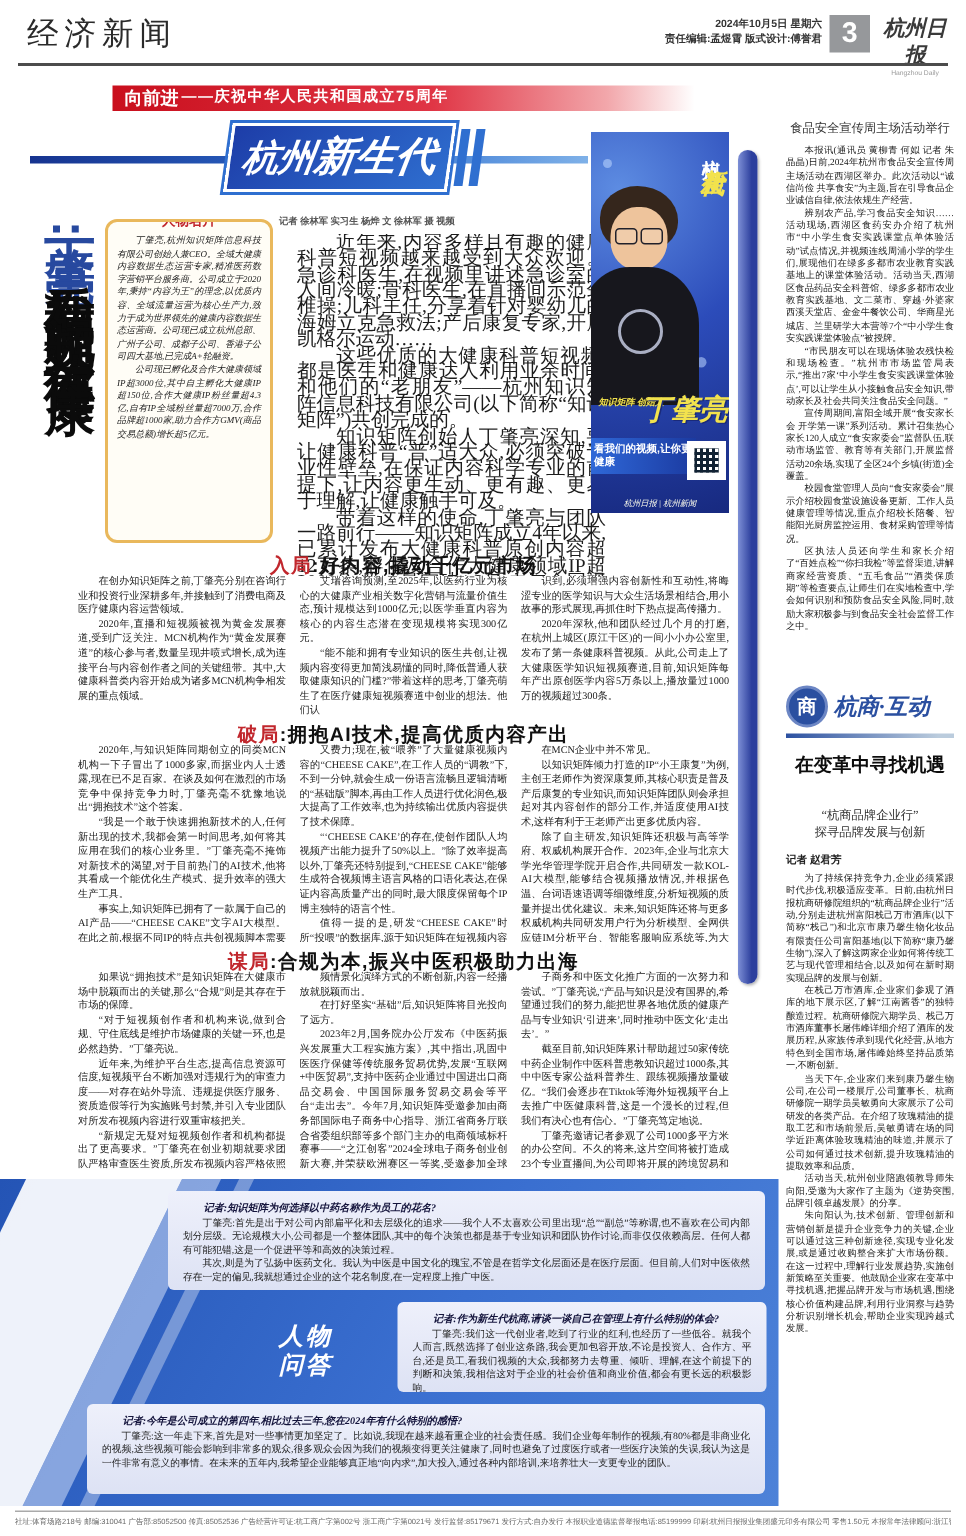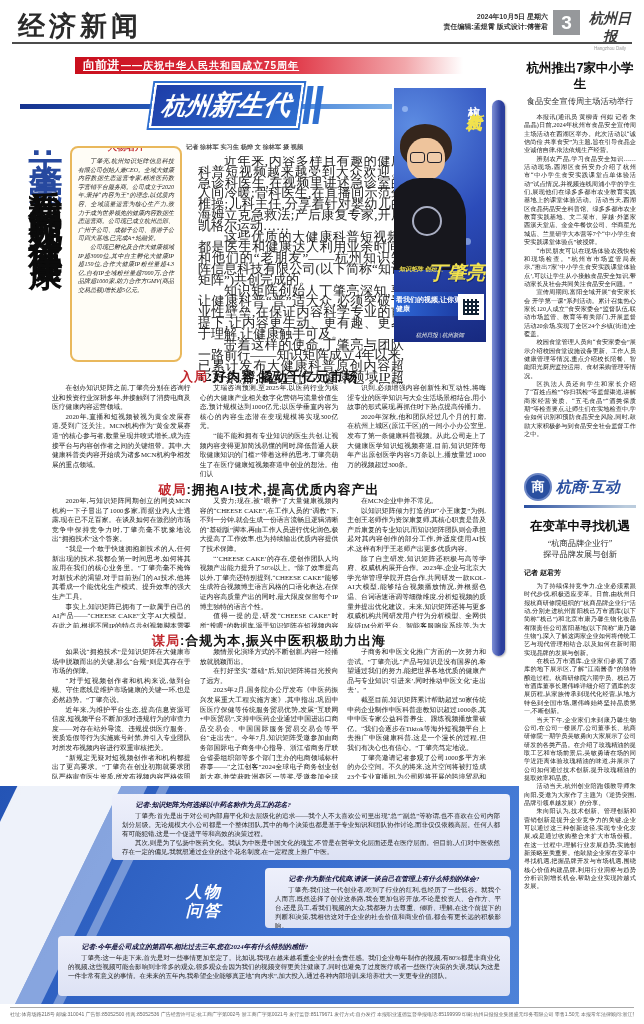--- a/index.html
+++ b/index.html
@@ -1,30 +1,30 @@
 <!DOCTYPE html>
 <html><head>
 <meta charset="utf-8">
 <style>
   html,body{margin:0;padding:0;background:#e8e8e8;}
   #page{position:relative;width:644px;height:1024px;background:#fff;margin:0 auto;overflow:hidden;
         font-family:"Liberation Sans",sans-serif;color:#111;}
   
-  .mast-title{position:absolute;left:18px;top:8px;font-size:27px;font-weight:bold;letter-spacing:4px;color:#2a2a2a;}
+  .mast-title{position:absolute;left:18px;top:8px;font-size:21px;font-weight:normal;letter-spacing:4px;color:#2a2a2a;}
   .mast-right{position:absolute;right:96px;top:12px;text-align:right;font-size:7px;line-height:10px;color:#333;font-weight:bold;}
   .page-num{position:absolute;right:64px;top:10px;width:27px;height:25px;background:#96989b;color:#fff;
             display:flex;align-items:center;justify-content:center;font-size:19px;font-weight:bold;}
   .paper-logo{position:absolute;right:8px;top:10px;width:52px;text-align:center;}
   .paper-logo .cn{font-family:"Liberation Serif",serif;font-style:italic;font-weight:bold;font-size:14px;color:#3a3a3a;}
   .paper-logo .en{font-size:4.5px;color:#999;}
   .mast-rule{position:absolute;left:12px;right:12px;top:42px;height:2px;background:#4c4c4c;}
   
   .banner{position:absolute;left:75px;top:57px;width:388px;height:17px;
           background:linear-gradient(90deg,#c90f1d 0%,#e03545 55%,#f2a7ab 85%,#ffffff 100%);
-          color:#fff;display:flex;align-items:center;padding-left:8px;box-sizing:border-box;text-decoration:underline;}
+          color:#fff;display:flex;padding-left:8px;box-sizing:border-box;}
   .banner .lead{font-weight:bold;font-size:12px;margin-right:2px;}
   .banner .rest{font-weight:bold;font-size:10px;letter-spacing:1px;}
   
   .logo-line{position:absolute;left:20px;top:104px;width:372px;height:5px;
              background:linear-gradient(90deg,#16338f,#2f6fd0 60%,#7fb1e8);}
   .ns-logo{position:absolute;left:152px;top:84px;height:42px;display:flex;align-items:center;transform:skewX(-8deg);}
   .ns-box{background:linear-gradient(135deg,#1d3da8,#2f6fd0);color:#fff;font-style:italic;font-weight:bold;
           padding:2px 8px;font-size:24px;line-height:36px;border:2px solid #fff;box-shadow:0 0 0 2px #2f6fd0;}
   .ns-box .b{font-size:27px;}
   .ns-slash{width:6px;height:38px;background:#2f6fd0;margin-left:4px;}
@@ -88,21 +88,21 @@
   .qa-card{position:absolute;background:linear-gradient(180deg,#eef0fb,#dde2f4);border-radius:4px;
            padding:6px 10px;box-sizing:border-box;overflow:hidden;font-family:"Liberation Serif",serif;}
   .qa-q{font-size:6.8px;font-weight:bold;font-style:italic;color:#14143c;text-indent:2em;margin:0 0 1px;}
   .qa-ans{font-size:6.5px;line-height:9px;color:#222;text-align:justify;}
   .qc1{left:112px;top:8px;width:398px;height:66px;}
   .qc2{left:265px;top:82px;width:246px;height:60px;}
   .qc3{left:58px;top:150px;width:452px;height:60px;}
   
   .sidebar{position:absolute;left:524px;top:60px;width:112px;}
   .sb-title{font-size:12.5px;font-weight:bold;line-height:16px;text-align:center;color:#0d0d0d;}
-  .sb-sub{font-family:Liberation Serif, serif;font-size:8.2px;text-align:center;color:#333;margin-top:4px;}
+  .sb-sub{font-family:Liberation Serif, serif;font-size:8.2px;text-align:center;color:#333;margin-top:20px;}
   .sb-body{font-family:"Liberation Serif",serif;font-size:6.2px;line-height:8.35px;text-align:justify;color:#1a1a1a;overflow:hidden;}
   .sb-body1{height:352px;margin-top:6px;}
   .sb-body2{height:396px;margin-top:4px;}
   .hs-logo{margin-top:8px;display:flex;align-items:center;gap:4px;border-bottom:3px solid;
            border-image:linear-gradient(90deg,#2a4fa0,#bcd 90%) 1;padding-bottom:4px;}
   .hs-circle{width:24px;height:24px;border-radius:50%;background:#2a4fa0;color:#fff;display:flex;align-items:center;
              justify-content:center;font-size:13px;font-weight:bold;border:2px solid #6c86c4;}
   .hs-script{font-size:15px;font-weight:bold;font-style:italic;color:#2a4fa0;font-family:"Liberation Serif",serif;}
   .sb-title2{margin-top:10px;}
   .sb-byline{font-size:7px;font-weight:bold;color:#222;margin-top:8px;}
@@ -265,21 +265,20 @@
     <div class="qa-card qc3">
       <p class="qa-q" data-bind="qa.items.2.q">记者:今年是公司成立的第四年,相比过去三年,您在2024年有什么特别的感悟?</p>
       <div class="qa-ans" data-bind-list="qa.items.2.a">
           <p>丁肇亮:这一年走下来,首先是对一些事情更加坚定了。比如说,我现在越来越看重企业的社会责任感。我们企业每年制作的视频,有80%都是非商业化的视频,这些视频可能会影响到非常多的观众,很多观众会因为我们的视频变得更关注健康了,同时也避免了过度医疗或者一些医疗决策的失误,我认为这是一件非常有意义的事情。在未来的五年内,我希望企业能够真正地“向内求”,加大投入,通过各种内部培训,来培养壮大一支更专业的团队。</p>
         </div>
     </div>
   </div>
 
   <div class="sidebar">
     <div class="sb-title">
-      <div data-bind="sidebar.article1.title_line1">杭州推出7家中小学生</div>
     </div>
     <div class="sb-sub" data-bind="sidebar.article1.subtitle">食品安全宣传周主场活动举行</div>
     <div class="sb-body sb-body1" data-bind-list="sidebar.article1.paragraphs">
         <p>本报讯(通讯员 黄柳青 何姒 记者 朱晶晶)日前,2024年杭州市食品安全宣传周主场活动在西湖区举办。此次活动以“诚信尚俭 共享食安”为主题,旨在引导食品企业诚信自律,依法依规生产经营。</p>
         <p>辨别农产品,学习食品安全知识……活动现场,西湖区食药安办介绍了杭州市“中小学生食安实践课堂点单体验活动”试点情况,并视频连线周浦小学的学生们,展现他们在绿多多都市农业教育实践基地上的课堂体验活动。活动当天,西湖区食品药品安全科普馆、绿多多都市农业教育实践基地、文二菜市、穿越·外婆家西溪天堂店、金金牛餐饮公司、华商星光城店、兰里研学大本营等7个“中小学生食安实践课堂体验点”被授牌。</p>
         <p>“市民朋友可以在现场体验农残快检和现场检查。”杭州市市场监管局表示,“推出7家‘中小学生食安实践课堂体验点’,可以让学生从小接触食品安全知识,带动家长及社会共同关注食品安全问题。”</p>
         <p>宣传周期间,富阳全域开展“食安家长会 开学第一课”系列活动。累计召集热心家长120人成立“食安家委会”监督队伍,联动市场监管、教育等有关部门,开展监督活动20余场,实现了全区24个乡镇(街道)全覆盖。</p>
         <p>校园食堂管理人员向“食安家委会”展示介绍校园食堂设施设备更新、工作人员健康管理等情况,重点介绍校长陪餐、智能阳光厨房监控运用、食材采购管理等情况。</p>
         <p>区执法人员还向学生和家长介绍了“百姓点检”“你扫我检”等监督渠道,讲解商家经营资质、“五毛食品”“酒类保质期”等检查要点,让师生们在实地检查中,学会如何识别和预防食品安全风险,同时,鼓励大家积极参与到食品安全社会监督工作之中。</p>
       </div>

